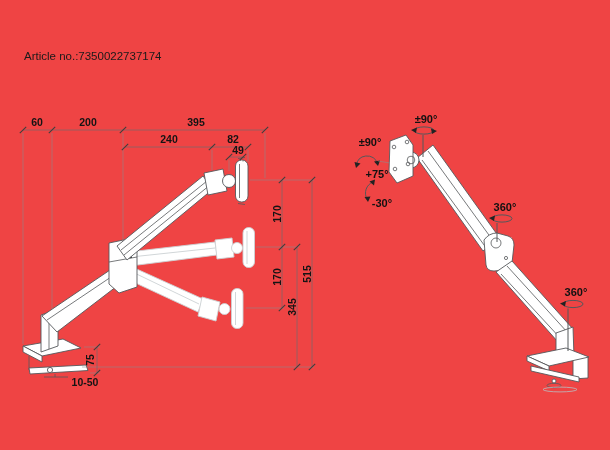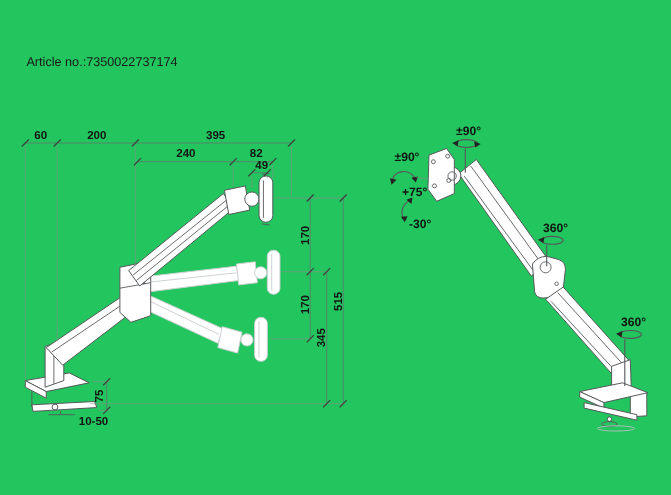--- a/index.html
+++ b/index.html
@@ -1,16 +1,16 @@
 <!DOCTYPE html>
 <html><head>
 <meta charset="utf-8">
 <style>
   html,body{margin:0;padding:0;background:#fff;}
-  .page{position:relative;width:610px;height:450px;background:#22c55e;overflow:hidden;
+  .page{position:relative;width:610px;height:450px;background:#ef4444;overflow:hidden;
         font-family:"Liberation Sans",sans-serif;}
   svg{display:block;}
   .art-txt{font:400 11.5px "Liberation Sans",sans-serif;fill:#1a1a1a;}
   .dim-txt{font:700 10.5px "Liberation Sans",sans-serif;fill:#141414;}
   .ang-txt{font:700 11px "Liberation Sans",sans-serif;fill:#111111;}
   .solid{stroke:#55585b;stroke-width:0.9;fill:#ffffff;stroke-linejoin:round;}
   .solidln{stroke:#55585b;stroke-width:0.8;fill:none;stroke-linejoin:round;}
   .ghost{stroke:#ccd1d4;stroke-width:0.9;fill:#ffffff;stroke-linejoin:round;}
   .ghostln{stroke:#ccd1d4;stroke-width:0.9;fill:none;}
   .dimln{stroke:#6a6d70;stroke-width:0.65;fill:none;}

